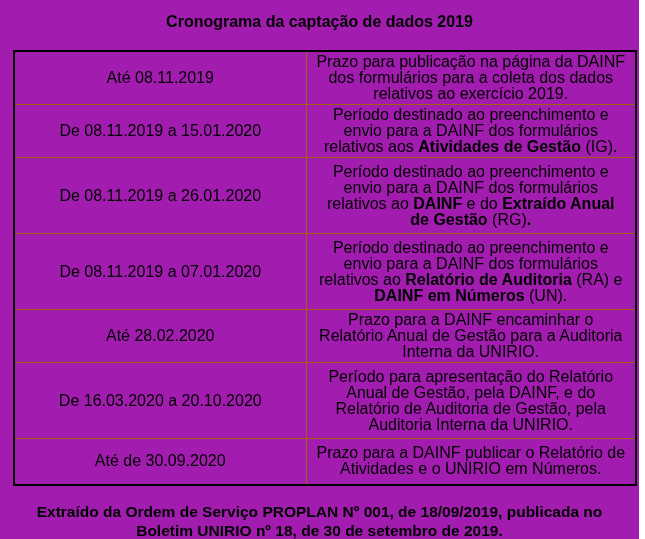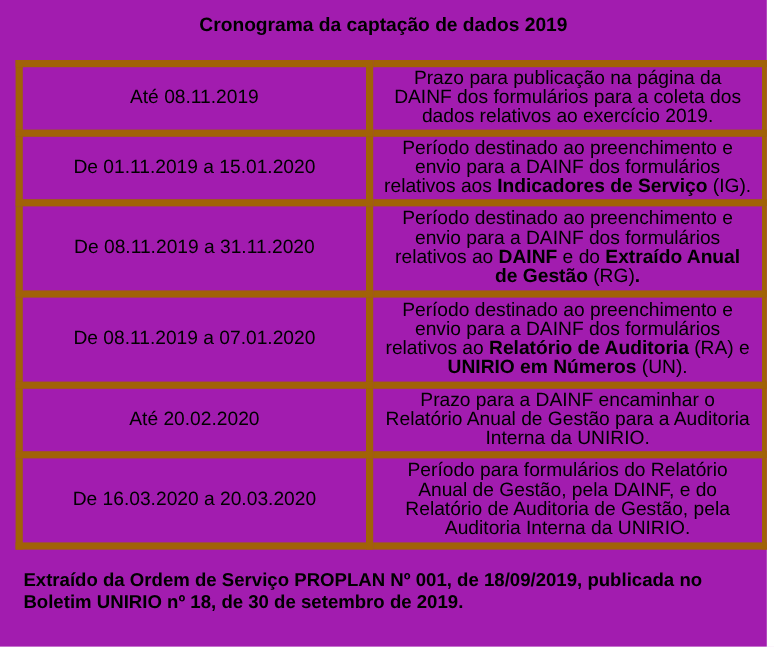--- a/index.html
+++ b/index.html
@@ -24,21 +24,21 @@
     line-height: 19px;
   }
   .schedule-table {
     border-collapse: collapse;
     table-layout: fixed;
     margin: 19px 0 0 13px;
     width: 622px;
     border: 2px solid #000000;
   }
   .schedule-table td {
-    border: 6px solid #a16207;
+    border: 1px solid #a16207;
     text-align: center;
     vertical-align: middle;
     font-size: 16px;
     line-height: 16px;
     padding: 2px 9px;
     overflow: hidden;
   }
   .schedule-table td.period-cell {
     width: 292px;
     text-align: center;
@@ -49,21 +49,21 @@
   .schedule-table tr:nth-child(3),
   .schedule-table tr:nth-child(4),
   .schedule-table tr:nth-child(6) { height: 76px; }
   .schedule-table tr:nth-child(1) { height: 52px; }
   .schedule-table tr:nth-child(2),
   .schedule-table tr:nth-child(5) { height: 48px; }
   .schedule-table tr:nth-child(7) { height: 46px; }
   .doc-footer {
     margin: 16px auto 0 auto;
     max-width: 600px;
-    text-align: left;
+    text-align: center;
     font-size: 15.5px;
     font-weight: bold;
     line-height: 19px;
   }
 </style>
 </head>
 <body>
 
 <div class="page">
 
@@ -73,37 +73,41 @@
     <colgroup>
       <col style="width:292px">
       <col style="width:330px">
     </colgroup>
     <tbody>
         <tr>
           <td class="period-cell">Até 08.11.2019</td>
           <td class="description-cell"><span>Prazo para publicação na página da DAINF dos formulários para a coleta dos dados relativos ao exercício 2019.</span></td>
         </tr>
         <tr>
-          <td class="period-cell">De 01.11.2019 a 15.01.2020</td>
-          <td class="description-cell"><span>Período destinado ao preenchimento e envio para a DAINF dos formulários relativos aos </span><b>Indicadores de Serviço</b><span> (IG).</span></td>
+          <td class="period-cell">De 08.11.2019 a 15.01.2020</td>
+          <td class="description-cell"><span>Período destinado ao preenchimento e envio para a DAINF dos formulários relativos aos </span><b>Atividades de Gestão</b><span> (IG).</span></td>
         </tr>
         <tr>
-          <td class="period-cell">De 08.11.2019 a 31.11.2020</td>
+          <td class="period-cell">De 08.11.2019 a 26.01.2020</td>
           <td class="description-cell"><span>Período destinado ao preenchimento e envio para a DAINF dos formulários relativos ao </span><b>DAINF</b><span> e do </span><b>Extraído Anual de Gestão</b><span> (RG)</span><b>.</b></td>
         </tr>
         <tr>
           <td class="period-cell">De 08.11.2019 a 07.01.2020</td>
-          <td class="description-cell"><span>Período destinado ao preenchimento e envio para a DAINF dos formulários relativos ao </span><b>Relatório de Auditoria</b><span> (RA) e </span><b>UNIRIO em Números</b><span> (UN).</span></td>
+          <td class="description-cell"><span>Período destinado ao preenchimento e envio para a DAINF dos formulários relativos ao </span><b>Relatório de Auditoria</b><span> (RA) e </span><b>DAINF em Números</b><span> (UN).</span></td>
         </tr>
         <tr>
-          <td class="period-cell">Até 20.02.2020</td>
+          <td class="period-cell">Até 28.02.2020</td>
           <td class="description-cell"><span>Prazo para a DAINF encaminhar o Relatório Anual de Gestão para a Auditoria Interna da UNIRIO.</span></td>
         </tr>
         <tr>
-          <td class="period-cell">De 16.03.2020 a 20.03.2020</td>
-          <td class="description-cell"><span>Período para formulários do Relatório Anual de Gestão, pela DAINF, e do Relatório de Auditoria de Gestão, pela Auditoria Interna da UNIRIO.</span></td>
+          <td class="period-cell">De 16.03.2020 a 20.10.2020</td>
+          <td class="description-cell"><span>Período para apresentação do Relatório Anual de Gestão, pela DAINF, e do Relatório de Auditoria de Gestão, pela Auditoria Interna da UNIRIO.</span></td>
+        </tr>
+        <tr>
+          <td class="period-cell">Até de 30.09.2020</td>
+          <td class="description-cell"><span>Prazo para a DAINF publicar o Relatório de Atividades e o UNIRIO em Números.</span></td>
         </tr>
       </tbody>
   </table>
 
   <div class="doc-footer">Extraído da Ordem de Serviço PROPLAN Nº 001, de 18/09/2019, publicada no Boletim UNIRIO nº 18, de 30 de setembro de 2019.</div>
 
 </div>
 
 </body></html>

